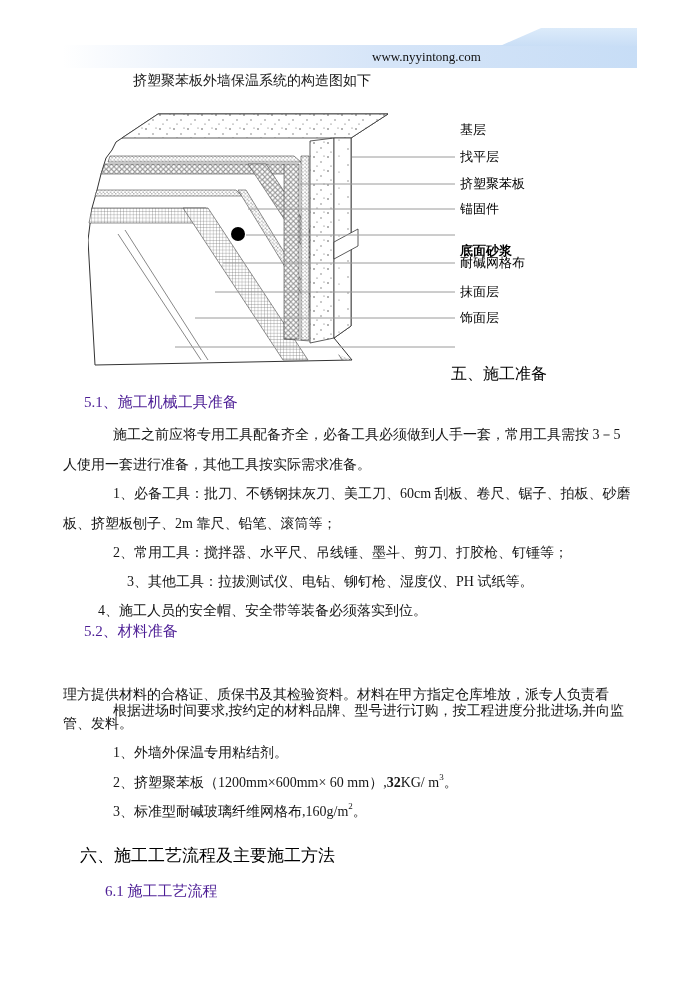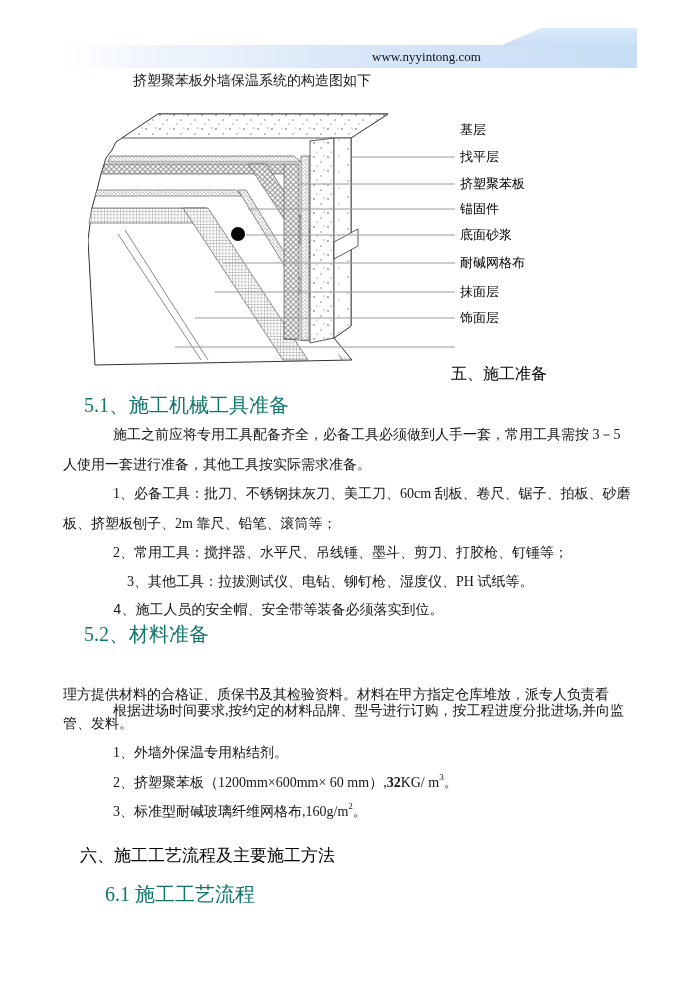--- a/index.html
+++ b/index.html
@@ -27,21 +27,21 @@
   
   .figure{position:absolute;left:88px;top:112px;width:580px;height:258px;}
   .figure svg{position:absolute;left:0;top:0;}
   .layer-label{
     position:absolute;left:372px;font-size:13px;white-space:nowrap;color:#000000;
     line-height:17px;
   }
   
   .flow-line{position:absolute;white-space:nowrap;line-height:1.25;}
   .st-h1{font-family:"Liberation Sans","DejaVu Sans",sans-serif;font-weight:normal;font-size:16px;color:#000;}
-  .st-h2{font-size:20px;color:#0f766e;}
+  .st-h2{font-size:15px;color:#4c1d95;}
   .st-body{font-size:14px;color:#151515;}
   .flow-line sup{font-size:9px;position:relative;top:-1px;}
 </style>
 </head>
 <body>
 
 <div class="hdr-band"></div>
 <div class="hdr-raise"></div>
 <div class="hdr-url">www.nyyintong.com</div>
 
@@ -117,37 +117,37 @@
       <line x1="127" y1="180" x2="367" y2="180"></line>
       <line x1="107" y1="206" x2="367" y2="206"></line>
       <line x1="87" y1="235" x2="367" y2="235"></line>
     </g>
   </svg>
   <div id="diagram-labels">
       <div class="layer-label" style="top: 9px;">基层</div>
       <div class="layer-label" style="top: 36px;">找平层</div>
       <div class="layer-label" style="top: 63px;">挤塑聚苯板</div>
       <div class="layer-label" style="top: 88px;">锚固件</div>
-      <div class="layer-label" style="top: 114px;">底面砂浆</div>
+      <div class="layer-label" style="top: 130px; font-weight: bold;">底面砂浆</div>
       <div class="layer-label" style="top: 142px;">耐碱网格布</div>
       <div class="layer-label" style="top: 171px;">抹面层</div>
       <div class="layer-label" style="top: 197px;">饰面层</div>
     </div>
 </div>
 
 <div id="flow-container">
     <div class="flow-line st-h1" style="left: 451px; top: 364px; font-size: 16px;"><span>五、施工准备</span></div>
     <div class="flow-line st-h2" style="left: 84px; top: 393px;"><span>5.1、施工机械工具准备</span></div>
     <div class="flow-line st-body" style="left: 113px; top: 426px;"><span>施工之前应将专用工具配备齐全，必备工具必须做到人手一套，常用工具需按 3－5</span></div>
     <div class="flow-line st-body" style="left: 63px; top: 456px;"><span>人使用一套进行准备，其他工具按实际需求准备。</span></div>
     <div class="flow-line st-body" style="left: 113px; top: 485px;"><span>1、必备工具：批刀、不锈钢抹灰刀、美工刀、60cm 刮板、卷尺、锯子、拍板、砂磨</span></div>
     <div class="flow-line st-body" style="left: 63px; top: 515px;"><span>板、挤塑板刨子、2m 靠尺、铅笔、滚筒等；</span></div>
     <div class="flow-line st-body" style="left: 113px; top: 544px;"><span>2、常用工具：搅拌器、水平尺、吊线锤、墨斗、剪刀、打胶枪、钉锤等；</span></div>
     <div class="flow-line st-body" style="left: 103px; top: 573px; margin-left: 24px;"><span>3、其他工具：拉拔测试仪、电钻、铆钉枪、湿度仪、PH 试纸等。</span></div>
-    <div class="flow-line st-body" style="left: 113px; top: 602px; font-family: Liberation Mono, monospace;"><span>4、施工人员的安全帽、安全带等装备必须落实到位。</span></div>
+    <div class="flow-line st-body" style="left: 98px; top: 602px;"><span>4、施工人员的安全帽、安全带等装备必须落实到位。</span></div>
     <div class="flow-line st-h2" style="left: 84px; top: 622px;"><span>5.2、材料准备</span></div>
     <div class="flow-line st-body" style="left: 113px; top: 656px; margin-top: 46px;"><span>根据进场时间要求,按约定的材料品牌、型号进行订购，按工程进度分批进场,并向监</span></div>
     <div class="flow-line st-body" style="left: 63px; top: 686px;"><span>理方提供材料的合格证、质保书及其检验资料。材料在甲方指定仓库堆放，派专人负责看</span></div>
     <div class="flow-line st-body" style="left: 63px; top: 715px;"><span>管、发料。</span></div>
     <div class="flow-line st-body" style="left: 113px; top: 744px;"><span>1、外墙外保温专用粘结剂。</span></div>
     <div class="flow-line st-body" style="left: 113px; top: 773px;"><span>2、挤塑聚苯板（1200mm×600mm× 60 mm）,</span><span style="font-weight: bold;">32</span><span>KG/ m</span><sup>3</sup><span>。</span></div>
     <div class="flow-line st-body" style="left: 113px; top: 802px;"><span>3、标准型耐碱玻璃纤维网格布,160g/m</span><sup>2</sup><span>。</span></div>
     <div class="flow-line st-h1" style="left: 80px; top: 845px; font-size: 17px;"><span>六、施工工艺流程及主要施工方法</span></div>
     <div class="flow-line st-h2" style="left: 105px; top: 882px;"><span>6.1 施工工艺流程</span></div>
   </div>

